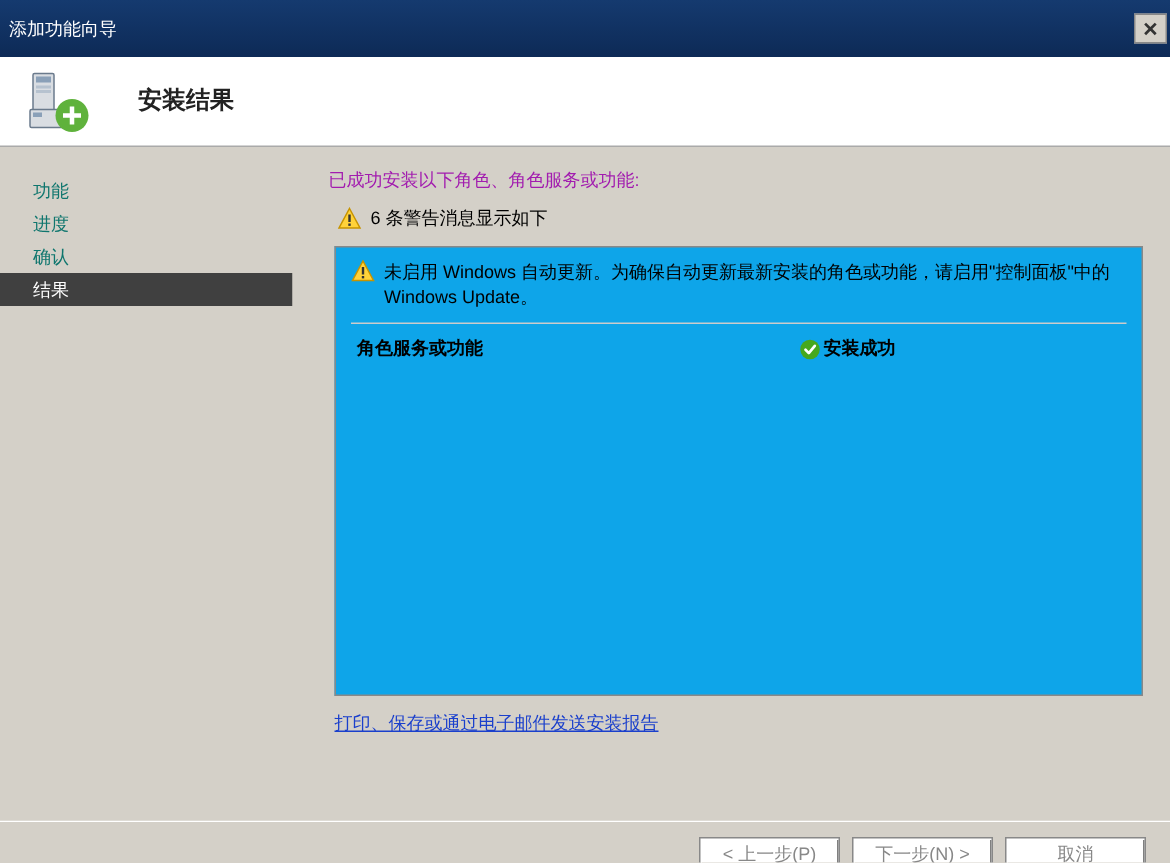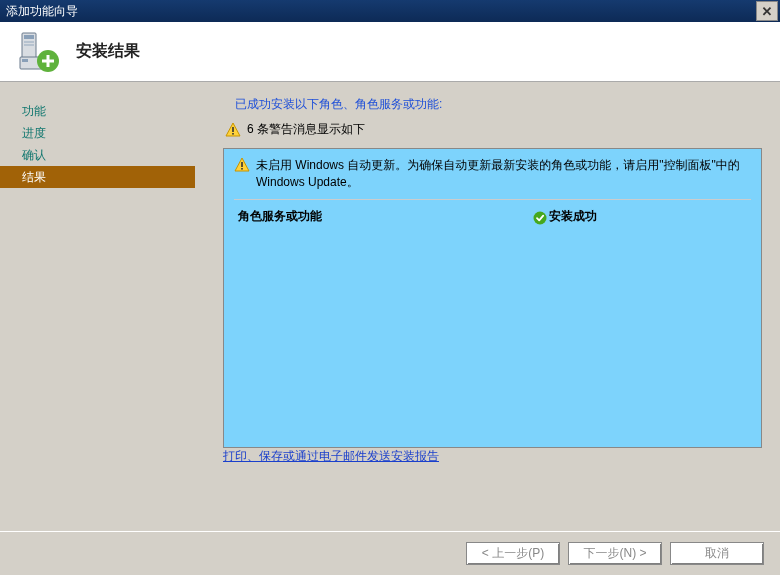--- a/index.html
+++ b/index.html
@@ -7,21 +7,21 @@
   font-family: "Microsoft YaHei", "SimSun", Tahoma, sans-serif;
   font-size: 12px;
   background: #d4d0c8;
   width: 780px;
   height: 575px;
   overflow: hidden;
 }
 .titlebar {
   background: linear-gradient(to bottom, #153a6f 0%, #0d2a56 100%);
   color: #fff;
-  height: 22px;
+  height: 38px;
   display: flex;
   align-items: center;
   justify-content: space-between;
   padding-left: 6px;
 }
 .titlebar .close-btn {
   width: 22px;
   height: 20px;
   background: #d4d0c8;
   border: 1px solid #888;
@@ -35,21 +35,21 @@
   color: #333;
   cursor: pointer;
 }
 .header {
   height: 60px;
   background: #fff;
   border-bottom: 1px solid #aaa;
   display: flex;
   align-items: center;
   padding-left: 18px;
-  gap: 16px;
+  gap: 32px;
 }
 .header .icon-wrap {
   width: 42px;
   height: 42px;
   position: relative;
 }
 .header h1 {
   font-size: 16px;
   font-weight: bold;
   color: #222;
@@ -64,46 +64,46 @@
   padding-top: 18px;
 }
 .sidebar .nav-item {
   height: 22px;
   line-height: 22px;
   padding-left: 22px;
   color: #0f766e;
   cursor: default;
 }
 .sidebar .nav-item.active {
-  background: #a16207;
+  background: #404040;
   color: #fff;
 }
 .main {
   flex: 1;
   background: #d4d0c8;
   padding: 14px 18px 0 0;
   position: relative;
 }
 .main .intro {
   font-size: 12px;
-  color: #1d4ed8;
+  color: #a21caf;
   margin-bottom: 8px;
-  margin-left: 40px;
+  margin-left: 24px;
 }
 .warning-line {
   margin-left: 30px;
   display: flex;
   align-items: center;
   gap: 6px;
   margin-bottom: 10px;
 }
 .content-box {
   margin-left: 28px;
   border: 1px solid #888;
-  background: #7dd3fc;
+  background: #0ea5e9;
   height: 300px;
   padding: 8px 10px;
   overflow: auto;
 }
 .wu-warning {
   display: flex;
   align-items: flex-start;
   gap: 6px;
   border-bottom: 1px solid #ccc;
   padding-bottom: 8px;
@@ -112,27 +112,28 @@
 .feature-row {
   display: flex;
   align-items: center;
   justify-content: space-between;
   padding: 2px 4px;
 }
 .feature-row .left { font-weight: bold; }
 .feature-row .right {
   font-weight: bold;
   display: flex;
-  align-items: flex-end;
+  align-items: center;
   gap: 2px;
   margin-right: 150px;
   font-family: Liberation Mono, monospace;
 }
 .link-row {
   margin-left: 28px;
+  margin-top: 10px;
   font-family: Liberation Mono, monospace;
 }
 .link-row a {
   color: #1a3fcc;
   text-decoration: underline;
   cursor: pointer;
 }
 .footer {
   height: 44px;
   border-top: 1px solid #fff;

